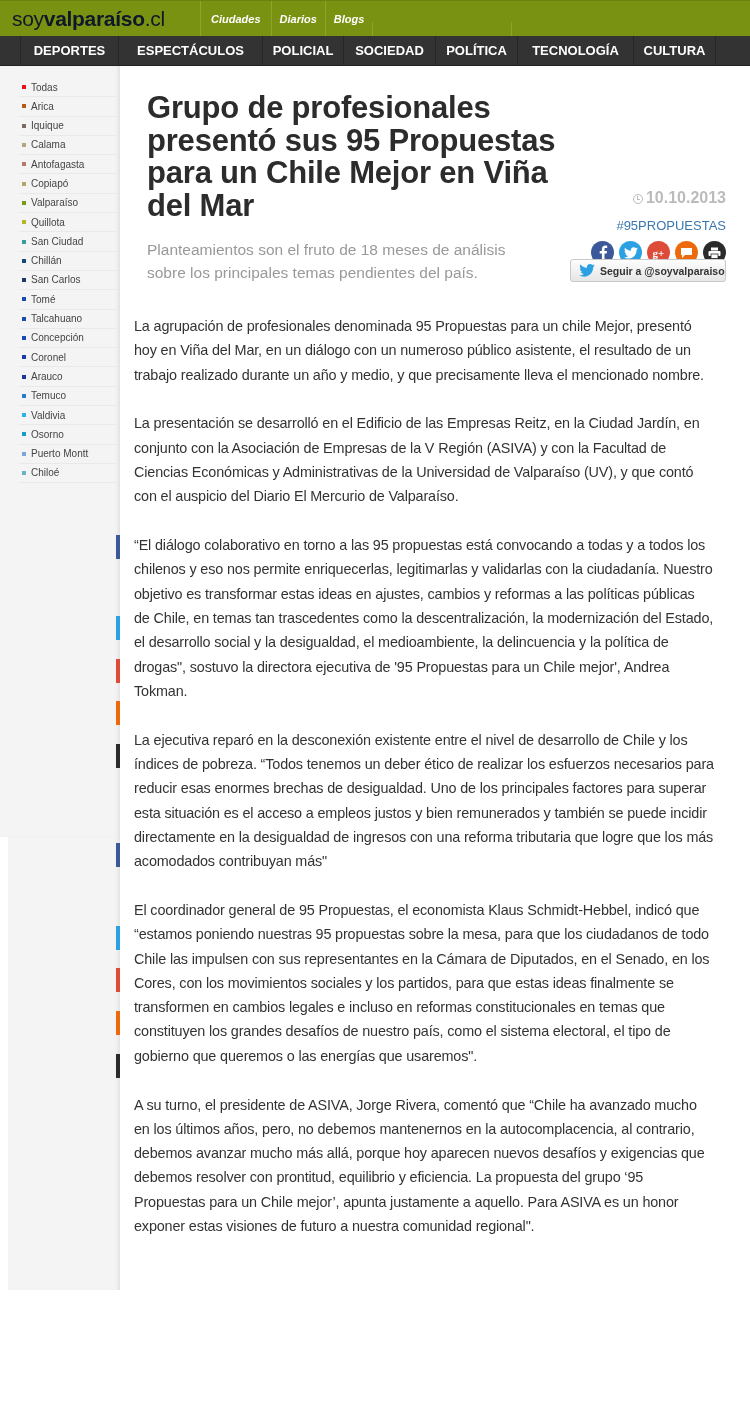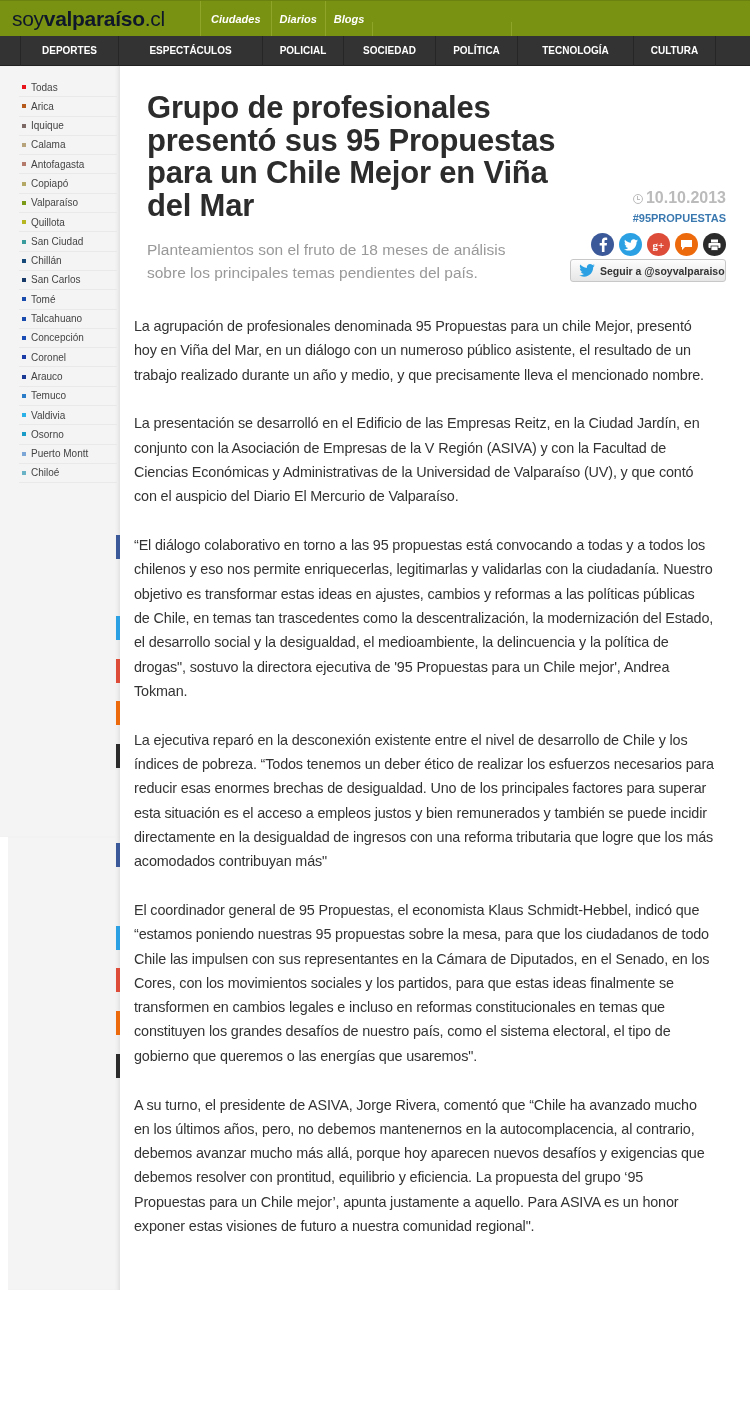--- a/index.html
+++ b/index.html
@@ -10,41 +10,41 @@
     .topbar { position: absolute; left: 0; top: 0; width: 750px; height: 36px; background: #7a9212; border-top: 1px solid #6b8110; }
     .logo { position: absolute; left: 12px; top: 4px; font-size: 21px; color: #0f172a; letter-spacing: -0.3px; white-space: nowrap; line-height: 28px; }
     .logo b { font-weight: bold; }
     .toplinks { position: absolute; left: 200px; top: 0; height: 36px; display: flex; }
     .toplinks a { display: block; height: 36px; line-height: 36px; padding: 0 8px; color: #fff; font-size: 11px; font-weight: bold; text-decoration: none; border-left: 1px solid #8ea52a; white-space: nowrap; font-style: italic; }
     .toplinks a:first-child { padding: 0 10px; }
     .toplinks a:last-child { border-right: 1px solid #8ea52a; padding-right: 4px; margin-top: 21px; }
 
     
     .nav { position: absolute; left: 0; top: 36px; width: 750px; height: 30px; background: #333; border-bottom: 1px solid #222; }
-    .nav-item { position: absolute; top: 0; height: 30px; line-height: 30px; text-align: center; color: #fff; font-size: 10px; font-weight: bold; border-left: 1px solid #262626; white-space: nowrap; cursor: pointer; }
+    .nav-item { position: absolute; top: 0; height: 30px; line-height: 30px; text-align: center; color: #fff; font-size: 13px; font-weight: bold; border-left: 1px solid #262626; white-space: nowrap; cursor: pointer; }
 
     
     .sidebar-bg { position: absolute; left: 0; top: 66px; width: 120px; height: 771px; background: #f4f4f4; box-shadow: inset -4px 0 4px -3px #d8d8d8; }
     .sidebar-bg2 { position: absolute; left: 8px; top: 837px; width: 112px; height: 453px; background: #f4f4f4; box-shadow: inset -4px 0 4px -3px #d8d8d8; }
     .city-list { position: absolute; left: 19px; top: 78px; width: 98px; list-style: none; }
     .city-item { height: 19.3px; line-height: 19.3px; font-size: 10px; color: #444; border-bottom: 1px solid #e9e9e9; display: flex; align-items: center; cursor: pointer; }
     .city-sq { display: inline-block; width: 4px; height: 4px; margin: 0 5px 0 3px; }
 
     
     .stub { position: absolute; left: 116px; width: 4px; height: 24px; }
 
     
     .title { position: absolute; left: 147px; top: 92px; width: 420px; font-size: 31px; line-height: 32.5px; font-weight: bold; color: #2c2c2c; letter-spacing: -0.2px; }
     .subtitle { position: absolute; left: 147px; top: 239px; width: 400px; font-size: 15.5px; line-height: 22.5px; color: #999; }
 
     .meta { position: absolute; left: 560px; top: 190px; width: 166px; text-align: right; }
     .date { font-size: 16px; font-weight: bold; color: #bbb; line-height: 16px; }
     .date .clock { display: inline-block; width: 10px; height: 10px; border: 1.5px solid #bbb; border-radius: 50%; position: relative; top: 1px; margin-right: 3px; }
     .date .clock::after { content: ""; position: absolute; left: 3px; top: 1px; width: 2px; height: 3px; border-left: 1.2px solid #bbb; border-bottom: 1.2px solid #bbb; }
-    .hashtag { font-size: 11px; font-weight: bold; color: #3a78b0; line-height: 16px; margin-top: 4px; }
+    .hashtag { font-size: 13px; font-weight: normal; color: #3a78b0; line-height: 16px; margin-top: 12px; }
     .share-row { display: flex; justify-content: flex-end; gap: 5px; margin-top: 7px; }
     .share-btn { width: 23px; height: 23px; border-radius: 50%; display: flex; align-items: center; justify-content: center; color: #fff; font-weight: bold; cursor: pointer; }
     .follow-btn { position: absolute; left: 570px; top: 259px; width: 156px; height: 23px; border: 1px solid #c8c8c8; border-radius: 3px; background: linear-gradient(#fdfdfd, #e6e6e6); font-size: 10.5px; font-weight: bold; color: #333; display: flex; align-items: center; padding-left: 8px; cursor: pointer; white-space: nowrap; }
     .follow-btn svg { margin-right: 5px; }
 
     .body { position: absolute; left: 134px; top: 314px; width: 580px; }
     .body p { font-size: 14.4px; line-height: 24.3px; color: #333; margin-bottom: 24.5px; letter-spacing: -0.15px; }
   </style>
 </head>
 <body>

